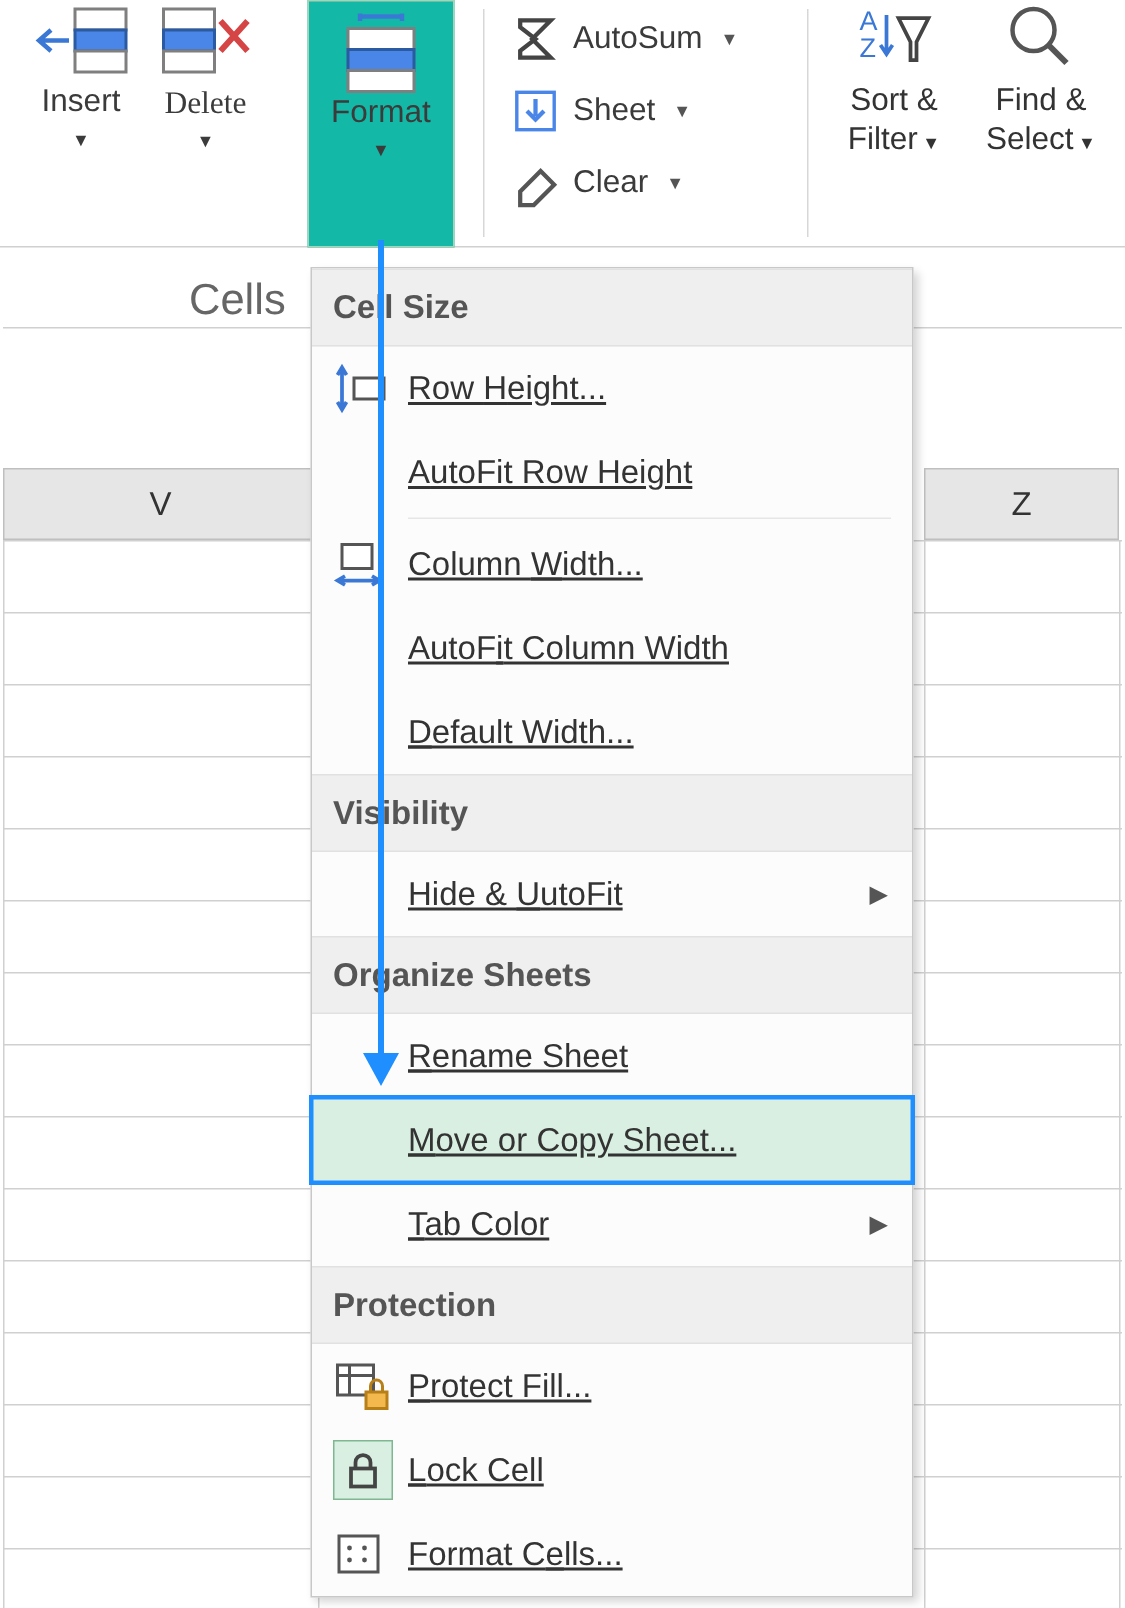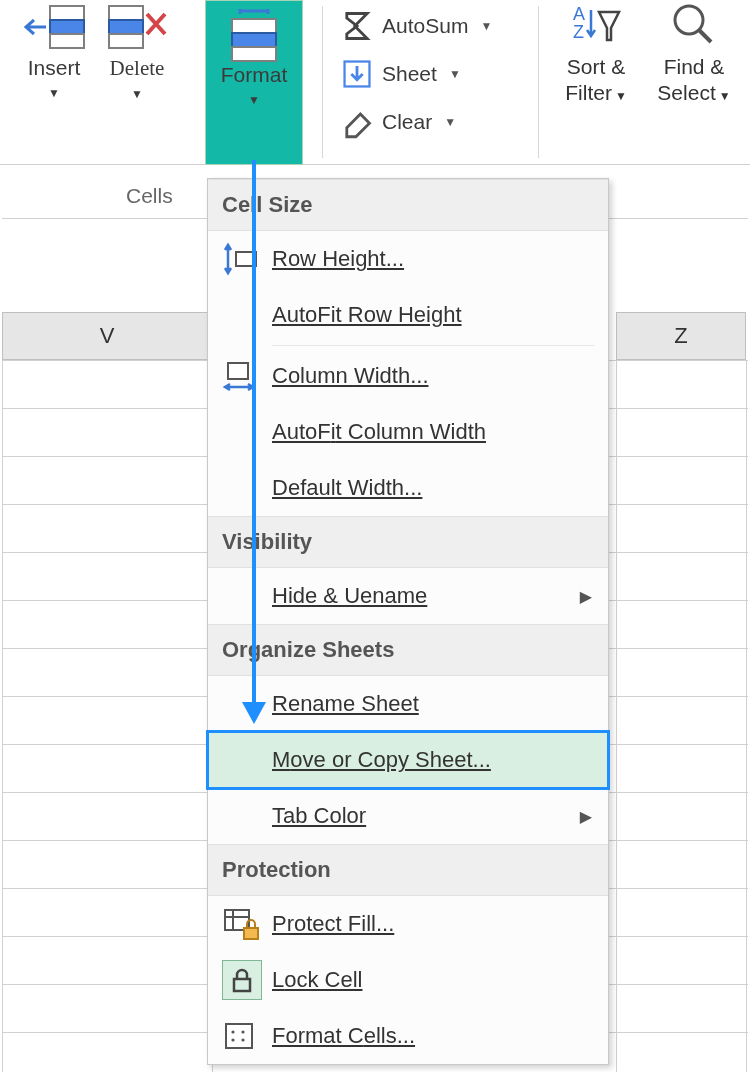--- a/index.html
+++ b/index.html
@@ -32,21 +32,21 @@
   .rbn-btn.format {
     left: 205px; width: 98px;
     background: #14b8a6;
     border: 1px solid #a7d3b7;
     height: 165px;
   }
   .rbn-btn.format .ic { margin-top: 6px; }
   .cells-label {
     position: absolute;
     left: 126px; top: 184px;
-    font-size: 21px; color: #666;
+    font-size: 29px; color: #666;
   }
   .sep-before-edit {
     position: absolute; left: 322px; top: 6px; width: 1px; height: 152px;
     background: #d7d7d7;
   }
   .edit-group {
     position: absolute; left: 340px; top: 2px;
     font-size: 21px; color: #3b3b3b;
   }
   .edit-row { display: flex; align-items: center; height: 48px; gap: 8px; }
@@ -346,21 +346,21 @@
 
   <div class="item">
     <span class="icon-slot"></span>
     <span class="txt"><span class="u">D</span><span>efault Width...</span></span>
   </div>
 
   <div class="section-header">Visibility</div>
 
   <div class="item">
     <span class="icon-slot"></span>
-    <span class="txt"><span>Hide &amp; </span><span class="u">U</span><span>ename</span></span>
+    <span class="txt"><span>Hide &amp; </span><span class="u">U</span><span>utoFit</span></span>
     <span class="sub">▶</span>
   </div>
 
   <div class="section-header">Organize Sheets</div>
 
   <div class="item">
     <span class="icon-slot"></span>
     <span class="txt"><span class="u">R</span><span>ename Sheet</span></span>
   </div>
 

